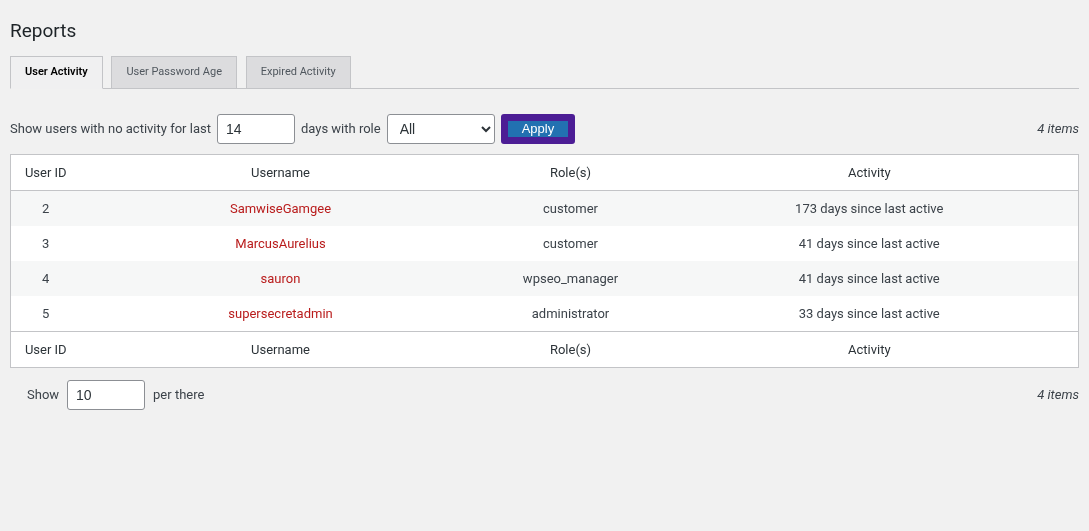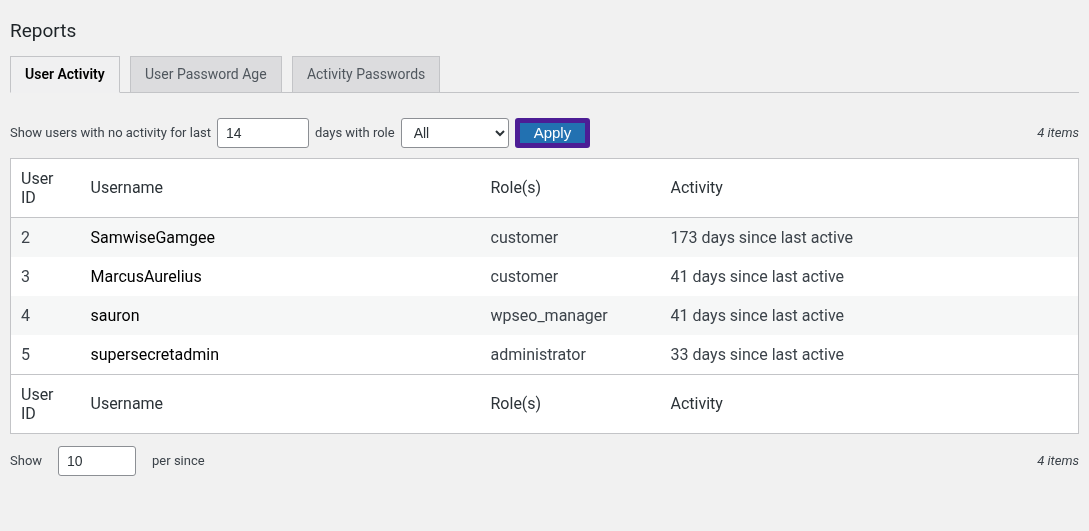--- a/index.html
+++ b/index.html
@@ -27,21 +27,21 @@
       margin: 0;
       padding-top: 9px;
       line-height: inherit;
     }
     .nav-tab {
       display: inline-block;
       border: 1px solid #c3c4c7;
       border-bottom: none;
       margin-left: 0.5em;
       padding: 8px 14px;
-      font-size: 14px;
+      font-size: 11px;
       line-height: 1.33;
       background: #dcdcde;
       color: #50575e;
       text-decoration: none;
       cursor: pointer;
       position: relative;
       top: 1px;
     }
     .nav-tab:first-child { margin-left: 0; }
     .nav-tab-active {
@@ -64,79 +64,80 @@
     .filter-row select,
     .show-row input[type="text"] {
       border: 1px solid #8c8f94;
       border-radius: 3px;
       background: #fff;
       padding: 0 8px;
       height: 30px;
       font-size: 14px;
       color: #2c3338;
     }
-    #days-input { width: 92px; }
+    #days-input { width: 78px; }
     #role-select { width: 108px; height: 30px; }
     #perpage-input { width: 78px; }
     .button-primary {
       background: #2271b1;
-      border: 5px solid #4c1d95;
+      border: 7px solid #4c1d95;
       color: #fff;
       padding: 0 14px;
       height: 30px;
       border-radius: 3px;
-      font-size: 15px;
+      font-size: 13px;
       cursor: pointer;
     }
     .items-count { color: #3c434a; font-size: 13px; font-style: italic; }
     table.wp-list-table {
       width: 100%;
       border: 1px solid #c3c4c7;
       border-collapse: collapse;
       background: #fff;
     }
     table.wp-list-table th,
     table.wp-list-table td {
-      text-align: left;
+      text-align: center;
       padding: 10px 10px;
-      font-size: 16px;
+      font-size: 13px;
       color: #3c434a;
     }
     table.wp-list-table thead th,
     table.wp-list-table tfoot th {
       font-weight: 400;
       color: #2c3338;
     }
     table.wp-list-table thead th { border-bottom: 1px solid #c3c4c7; }
     table.wp-list-table tfoot th { border-top: 1px solid #c3c4c7; }
     table.wp-list-table tbody tr:nth-child(odd) { background: #f6f7f7; }
     table.wp-list-table tbody td { vertical-align: middle; }
-    table.wp-list-table a { color: #000000; text-decoration: none; }
+    table.wp-list-table a { color: #b91c1c; text-decoration: none; }
     .col-userid { width: 70px; }
     .col-username { width: 400px; }
     .col-roles { width: 180px; }
     .show-row {
       display: flex;
       align-items: center;
-      gap: 16px;
+      gap: 8px;
       margin-top: 12px;
       color: #3c434a;
+      margin-left: 17px;
     }
     .show-row .spacer { flex: 1; }
   </style>
 </head>
 <body>
 
 <div class="wrap">
   <h1>Reports</h1>
 
   <div class="nav-tab-wrapper">
     <a class="nav-tab nav-tab-active">User Activity</a>
     <a class="nav-tab">User Password Age</a>
-    <a class="nav-tab">Activity Passwords</a>
+    <a class="nav-tab">Expired Activity</a>
   </div>
 
   <div class="filter-row">
     <span>Show users with no activity for last</span>
     <input id="days-input" type="text" value="14" style="">
     <span>days with role</span>
     <select id="role-select">
       <option>All</option>
     </select>
     <button class="button-primary">Apply</button>
@@ -185,17 +186,17 @@
         <th class="col-username">Username</th>
         <th class="col-roles">Role(s)</th>
         <th>Activity</th>
       </tr>
     </tfoot>
   </table>
 
   <div class="show-row">
     <span>Show</span>
     <input id="perpage-input" type="text" value="10" style="">
-    <span>per since</span>
+    <span>per there</span>
     <span class="spacer"></span>
     <span class="items-count">4 items</span>
   </div>
 </div>
 
 </body></html>

